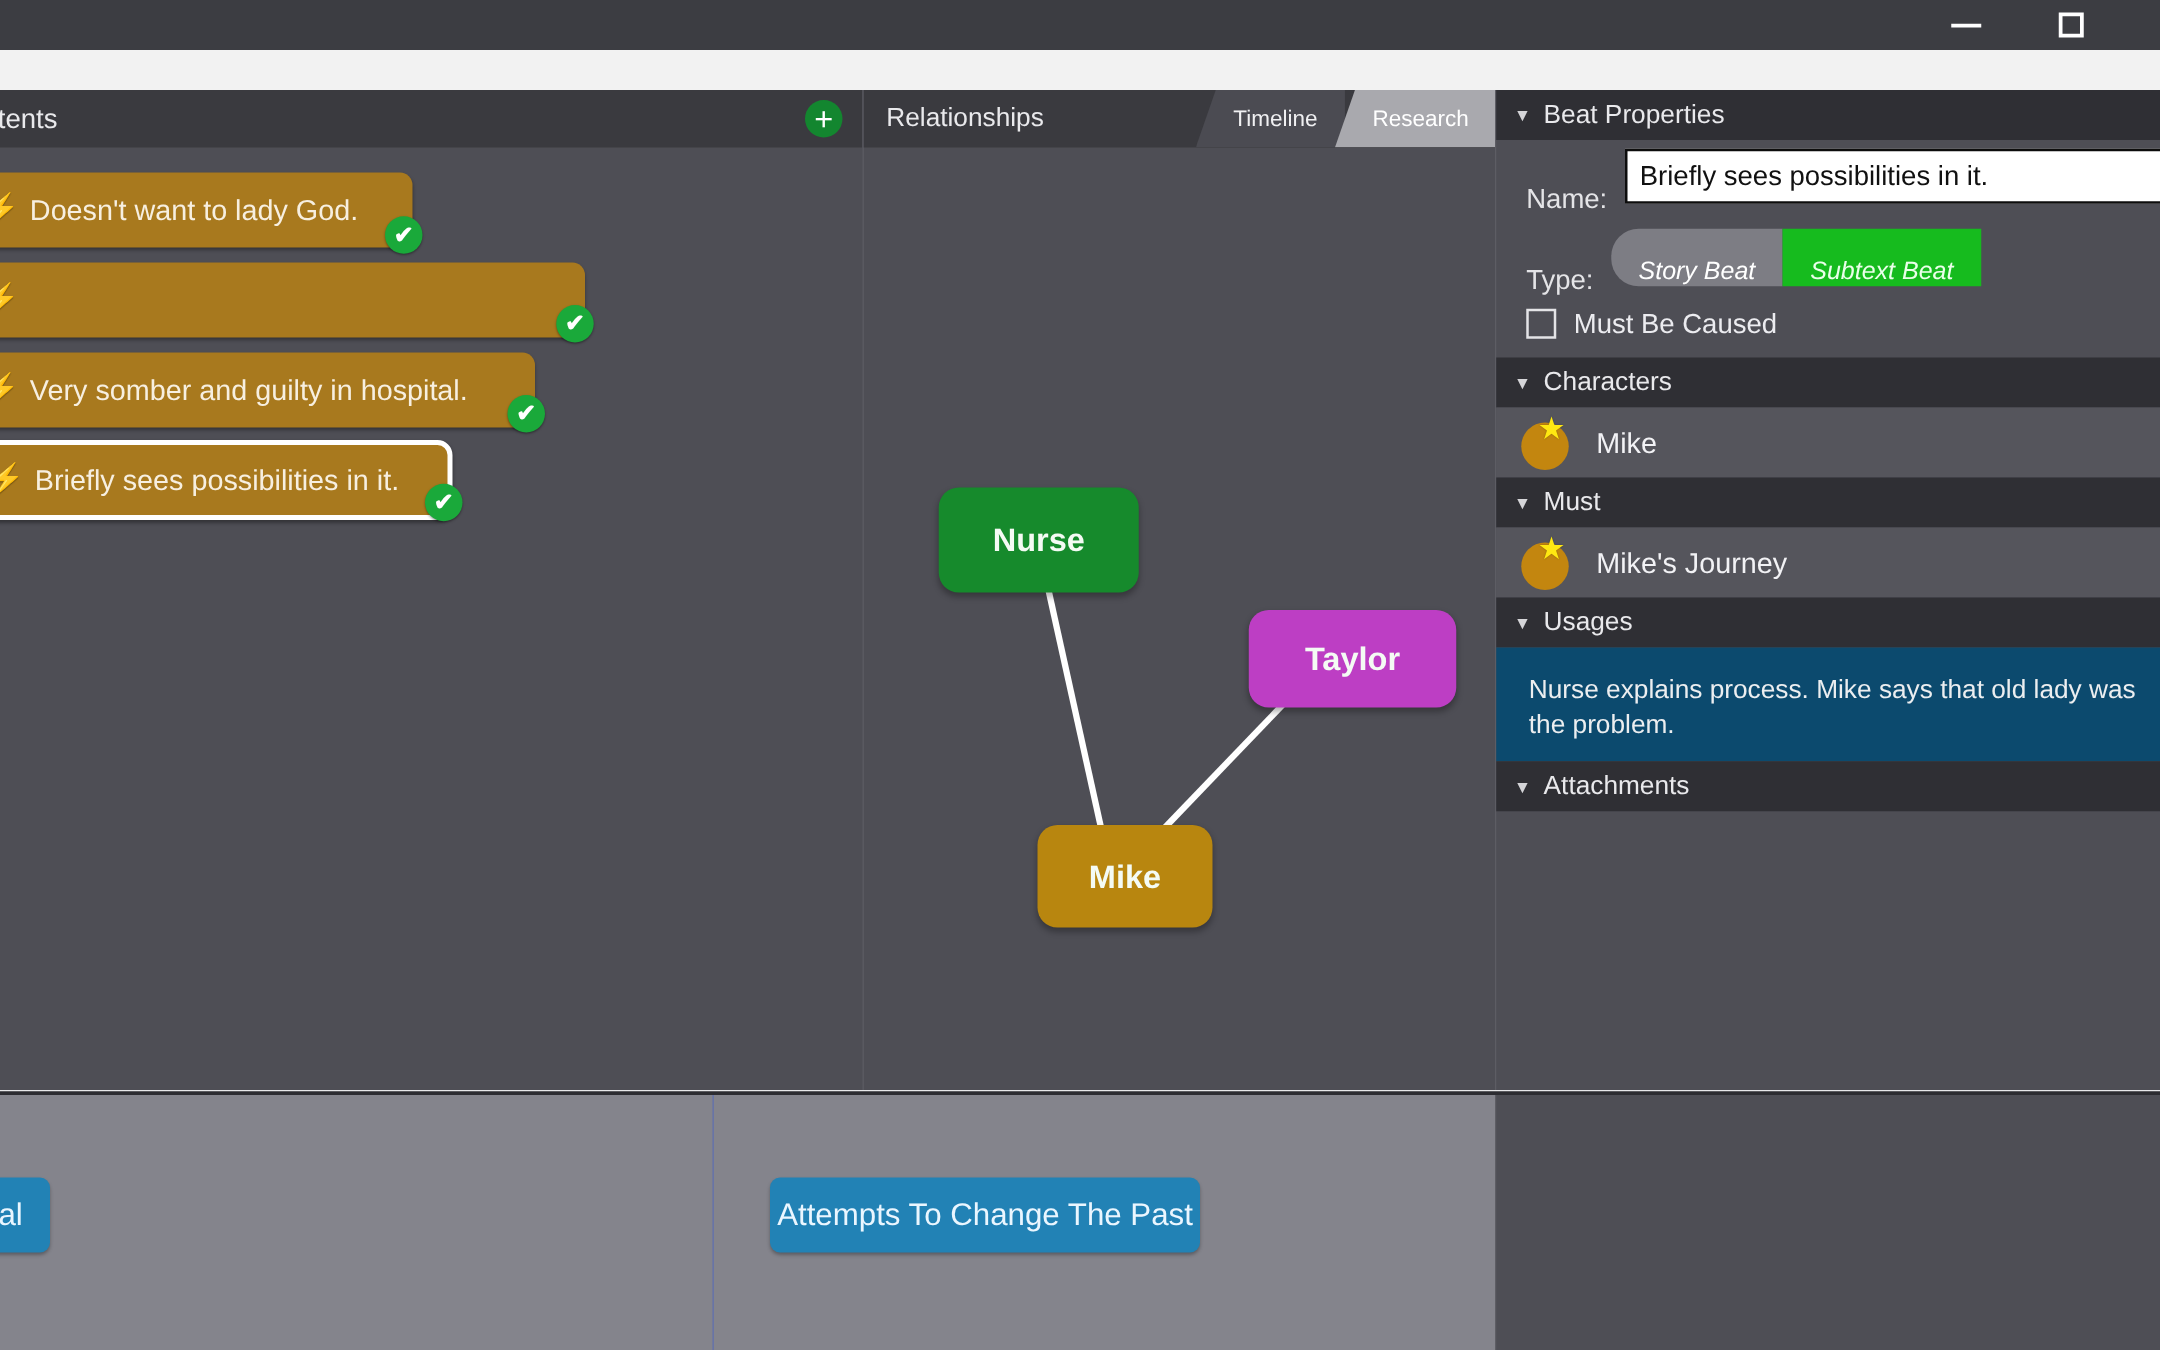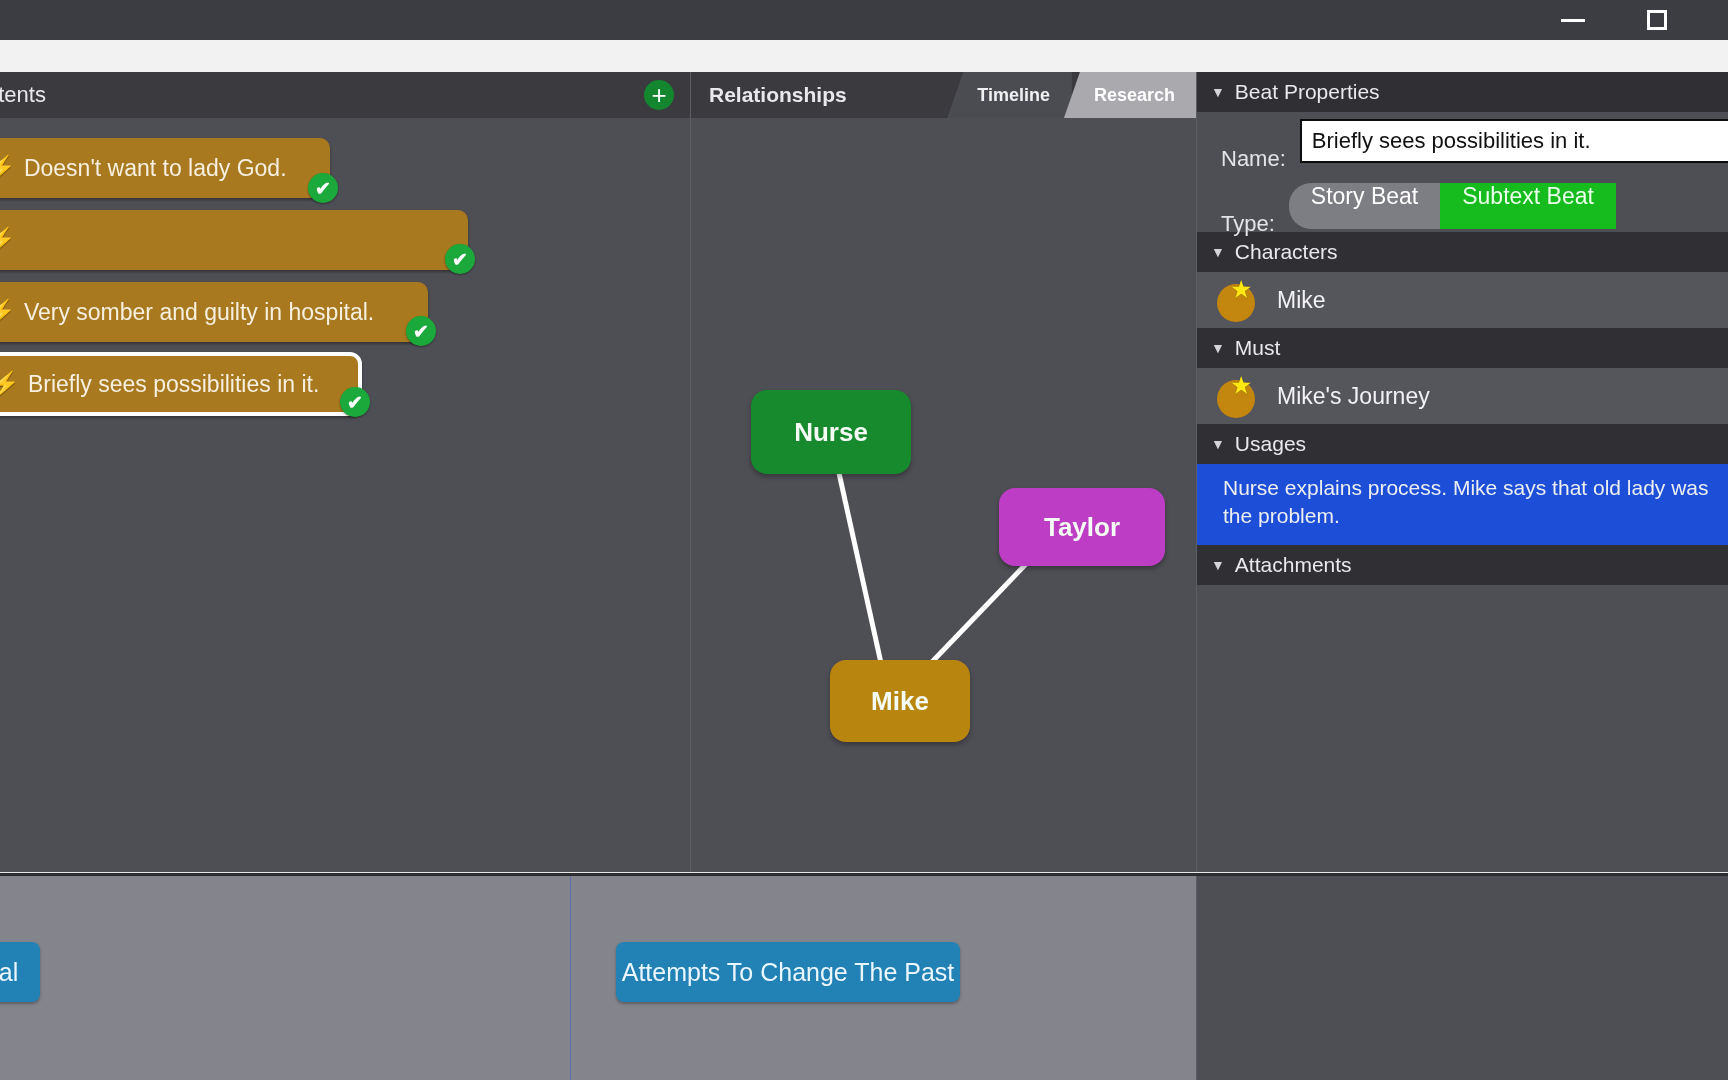--- a/index.html
+++ b/index.html
@@ -95,21 +95,21 @@
 
   
   .graph-panel {
     position: absolute; left: 690px; top: 0; width: 506px; height: 800px;
     background: #4e4e55;
     border-left: 1px solid #5d5d64;
   }
   .graph-header {
     position: absolute; left: 0; top: 0; width: 506px; height: 46px;
     background: #3a3a3f;
-    display: flex; align-items: center; font-weight: bold;
+    display: flex; align-items: center;
   }
   .graph-title { color: #e9e9ec; font-size: 21px; margin-left: 18px; }
   .tabstrip {
     position: absolute; right: 0; top: 0; height: 46px;
     display: flex; align-items: stretch;
   }
   .tab {
     position: relative;
     display: flex; align-items: center;
     padding: 0 22px 0 30px;
@@ -165,22 +165,22 @@
     font-family: "Liberation Sans", sans-serif;
     outline: none;
     margin-right: -150px;
   }
   .type-row {
     display: flex; align-items: center;
     height: 52px; padding-left: 24px; margin-top: 10px;
   }
   .type-group { display: flex; align-items: stretch; height: 46px; }
   .type-btn {
-    display: flex; align-items: flex-start; justify-content: center;
-    padding: 0 22px; font-size: 23px; white-space: nowrap;
+    display: flex; align-items: flex-end; justify-content: center;
+    padding: 0 22px; font-size: 20px; white-space: nowrap; font-style: italic;
   }
   .type-btn.off {
     background: #7d7d84; color: #ffffff;
     border-radius: 22px 0 0 22px;
   }
   .type-btn.on {
     background: #16bb1e; color: #eaffea;
   }
   .check-row {
     display: flex; align-items: center;
@@ -211,22 +211,22 @@
     position: absolute; left: 0; top: 4px;
   }
   .star {
     position: absolute; left: 13px; top: -3px;
     color: #ffe812; font-size: 25px; line-height: 1;
     text-shadow: 0 0 1px rgba(0,0,0,.5);
   }
   .list-label { color: #f2f2f5; font-size: 23px; }
 
   .usage-body {
-    background: #1d4ed8;
-    padding: 10px 0 14px 26px;
+    background: #0c4a6e;
+    padding: 20px 0 14px 26px;
     color: #eceef0; font-size: 21px; line-height: 1.35;
   }
 
   
   .divider {
     position: absolute; left: 0; top: 872px; width: 1728px; height: 4px;
     background: #2c2c31;
     border-top: 1px solid #e8e8ea;
   }
   .timeline {
@@ -365,20 +365,24 @@
         <div class="type-group">
           <div class="type-btn off">
             <span>Story Beat</span>
           </div>
           <div class="type-btn on">
             <span>Subtext Beat</span>
           </div>
         </div>
       </div>
 
+      <div class="check-row">
+        <span class="checkbox"></span>
+        <span class="check-label">Must Be Caused</span>
+      </div>
     </div>
 
     <div class="section-head">
       <span class="caret">▼</span>
       <span>Characters</span>
     </div>
     <div class="list-row">
       <span class="avatar-wrap">
         <span class="avatar"></span>
         <span class="star">★</span>

